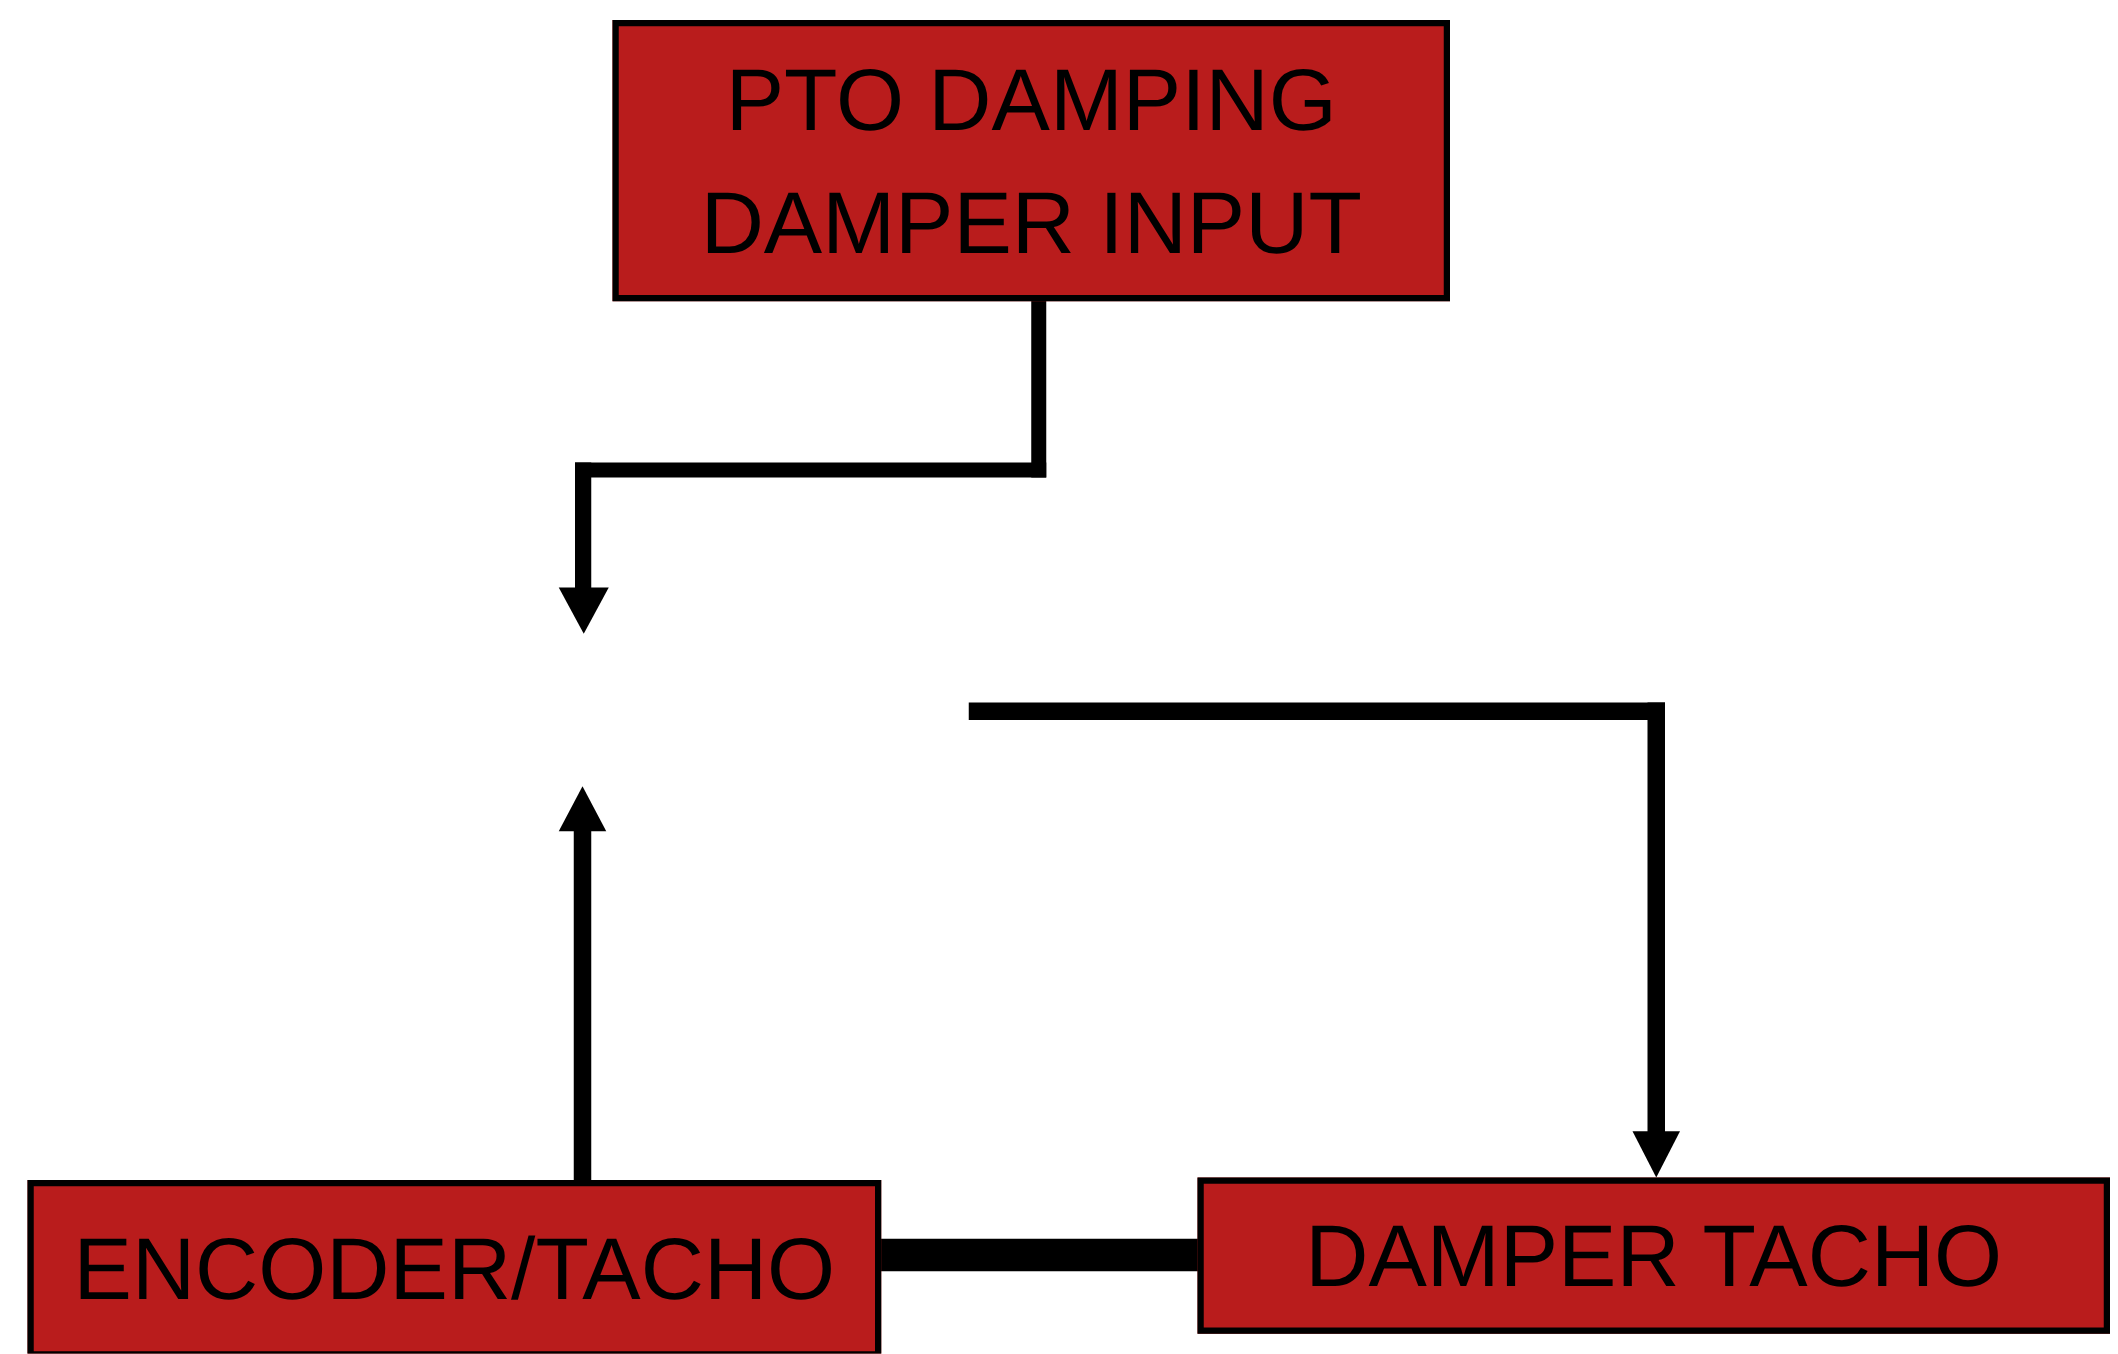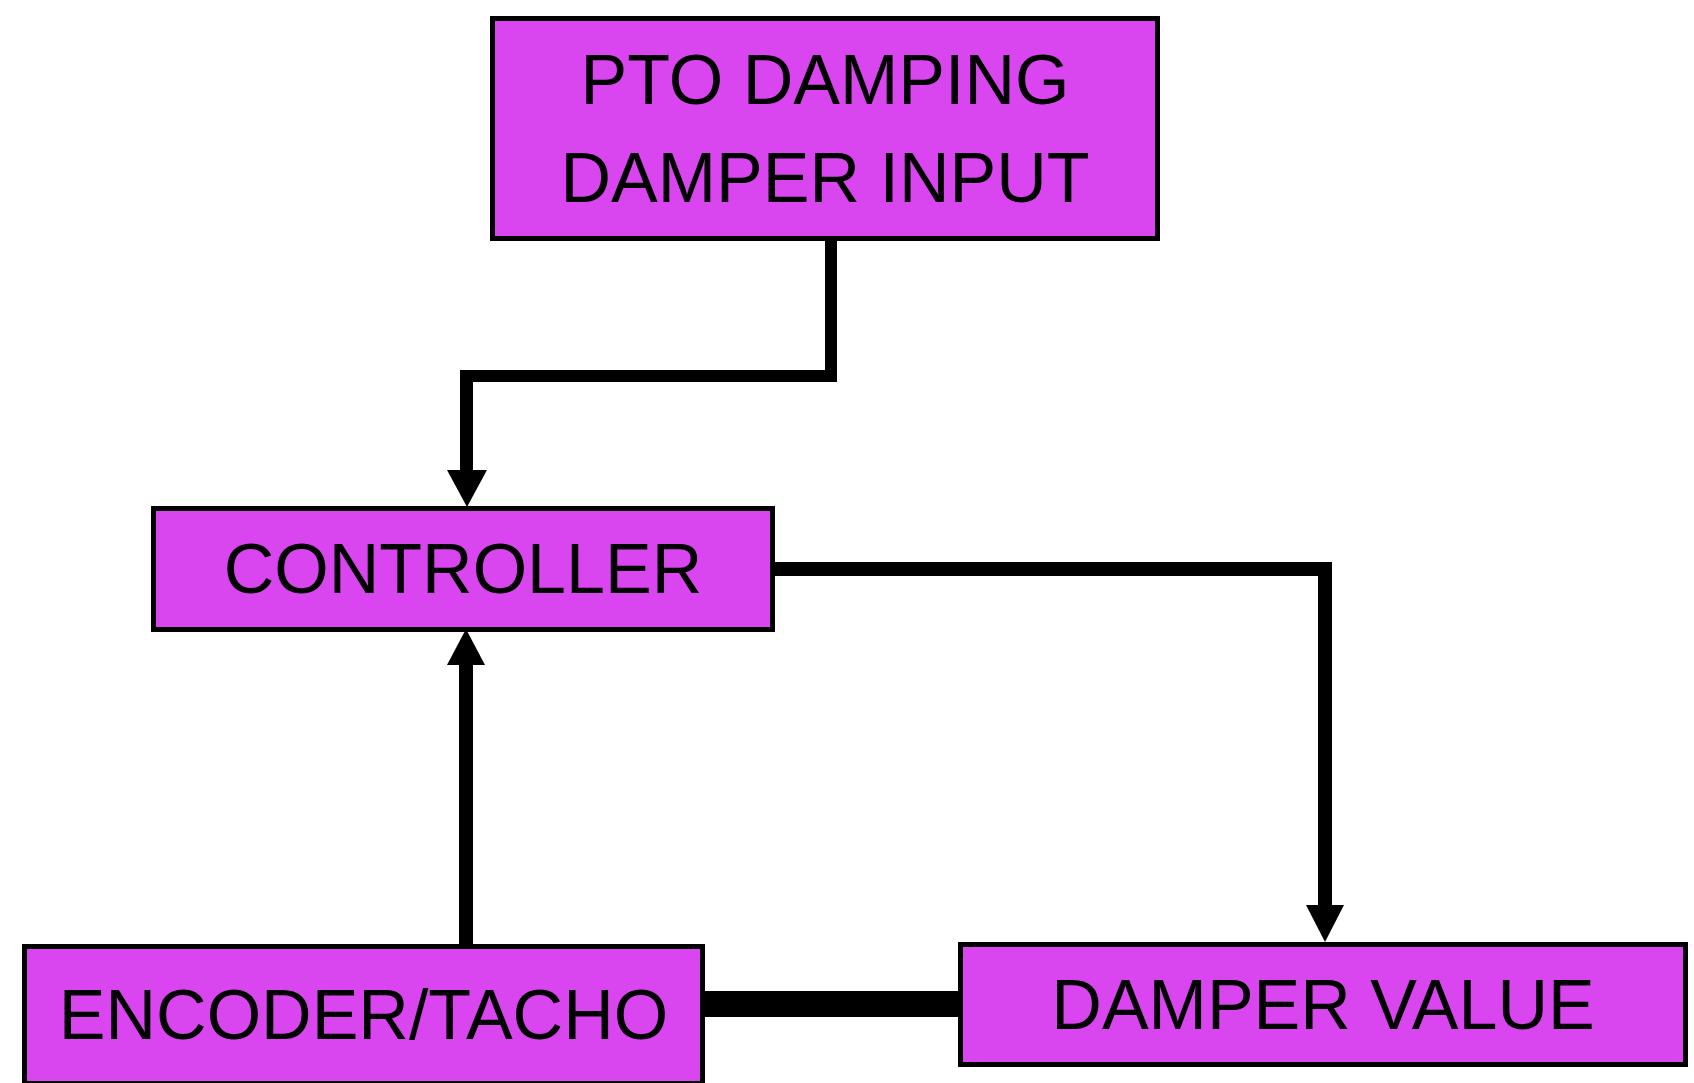--- a/index.html
+++ b/index.html
@@ -12,21 +12,21 @@
     width: 1694px;
     height: 1083px;
     background: #ffffff;
     font-family: "Liberation Sans", sans-serif;
     overflow: hidden;
     color: #000000;
   }
   .node {
     position: absolute;
     box-sizing: border-box;
-    background: #d946ef;
+    background: #b91c1c;
     border: 5px solid #000000;
     display: flex;
     flex-direction: column;
     align-items: center;
     justify-content: center;
     text-align: center;
     font-size: 70px;
     line-height: 1.4;
     white-space: nowrap;
   }
@@ -95,25 +95,22 @@
   <div class="seg seg-c1"></div>
   <div class="head head-c"></div>
 
   <div class="seg seg-d1"></div>
 
   <div class="node node-pto">
     <span>PTO DAMPING</span>
     <span>DAMPER INPUT</span>
   </div>
 
-  <div class="node node-controller">
-    <span>CONTROLLER</span>
-  </div>
 
   <div class="node node-encoder">
     <span>ENCODER/TACHO</span>
   </div>
 
   <div class="node node-damper">
-    <span>DAMPER VALUE</span>
+    <span>DAMPER TACHO</span>
   </div>
 
 </div>
 
 </body></html>

